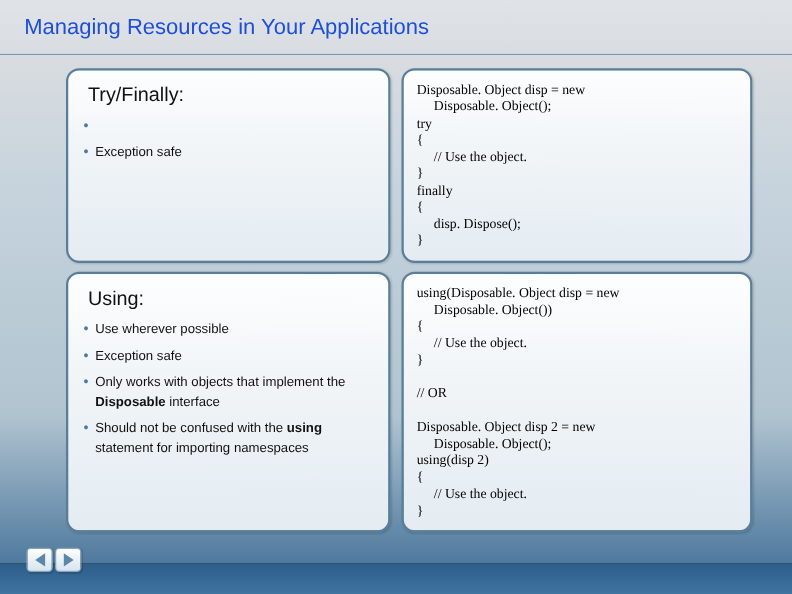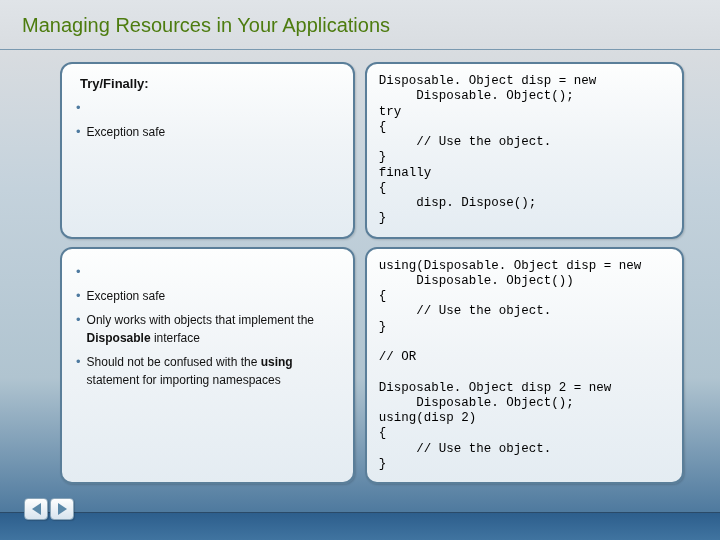--- a/index.html
+++ b/index.html
@@ -3,36 +3,36 @@
 <meta charset="utf-8">
 <style>
   * { box-sizing: border-box; margin: 0; padding: 0; }
   body {
     width: 720px; height: 540px;
     font-family: Verdana, Arial, sans-serif;
     background: linear-gradient(180deg, #e0e4e8 0%, #d8dce0 10%, #c4d2dc 35%, #b0c4d0 70%, #3a6a94 100%);
     position: relative; overflow: hidden;
   }
   .title {
-    font-size: 20px; font-weight: 400; color: #4d7c0f;
+    font-size: 20px; font-weight: 400; color: #1d4ed8;
     padding: 14px 22px 12px 22px;
     border-bottom: 1px solid #7a99b0;
   }
   .content { padding: 12px 36px 10px 60px; display: flex; flex-direction: column; gap: 8px; }
   .row { display: flex; gap: 10px; align-items: stretch; }
   .panel {
     background: linear-gradient(180deg, #fdfefe 0%, #f0f4f7 45%, #e4ecf2 100%);
     border: 2px solid #5a7e99;
     border-radius: 12px;
     padding: 10px 12px 10px 12px;
     box-shadow: 1px 1px 2px rgba(0,0,0,0.15);
   }
   .left { flex: 1 1 48%; font-size: 12px; color: #111; }
-  .right { flex: 1 1 52%; font-family: Liberation Mono, monospace; font-size: 12.5px; color: #000; white-space: pre; line-height: 1.22; }
-  .h { font-weight: 700; font-size: 13px; margin: 2px 0 8px 6px; }
+  .right { flex: 1 1 52%; font-family: Liberation Serif, serif; font-size: 12.5px; color: #000; white-space: pre; line-height: 1.22; }
+  .h { font-weight: 400; font-size: 18px; margin: 2px 0 8px 6px; }
   .bul { display: flex; align-items: flex-start; margin: 4px 0 6px 2px; line-height: 1.5; }
   .dot { color: #4e7aa0; font-size: 13px; margin-right: 6px; line-height: 1.4; }
   .bt b { font-weight: 700; }
   .bottom-bar { position: absolute; left: 0; right: 0; bottom: 0; height: 28px; background: linear-gradient(180deg, #2d5e8c 0%, #4074a0 100%); border-top: 1px solid #2a4a68; }
   .nav { position: absolute; left: 24px; bottom: 20px; display: flex; gap: 2px; z-index: 5; }
   .nbtn { width: 24px; height: 22px; border-radius: 4px; background: linear-gradient(180deg,#fefefe,#d8e4ee); border: 1px solid #88a4b8; display:flex; align-items:center; justify-content:center; box-shadow: 1px 1px 1px rgba(0,0,0,0.15); }
   .tri { width:0; height:0; }
   .tri.l { border-top:6px solid transparent; border-bottom:6px solid transparent; border-right:9px solid #5a88a8; }
   .tri.r { border-top:6px solid transparent; border-bottom:6px solid transparent; border-left:9px solid #5a88a8; }
 </style>
@@ -61,22 +61,24 @@
      // Use the object.
 }
 finally
 {
      disp. Dispose();
 }</div>
   </div>
 
   <div class="row">
     <div class="panel left">
+      <div class="h">Using:</div>
       <div class="bul">
           <span class="dot">•</span>
+          <span class="bt">Use wherever possible</span>
         </div>
       <div class="bul">
           <span class="dot">•</span>
           <span class="bt">Exception safe</span>
         </div>
       <div class="bul">
           <span class="dot">•</span>
           <span class="bt">Only works with objects that implement the <b>Disposable</b> interface</span>
         </div>
       <div class="bul">

